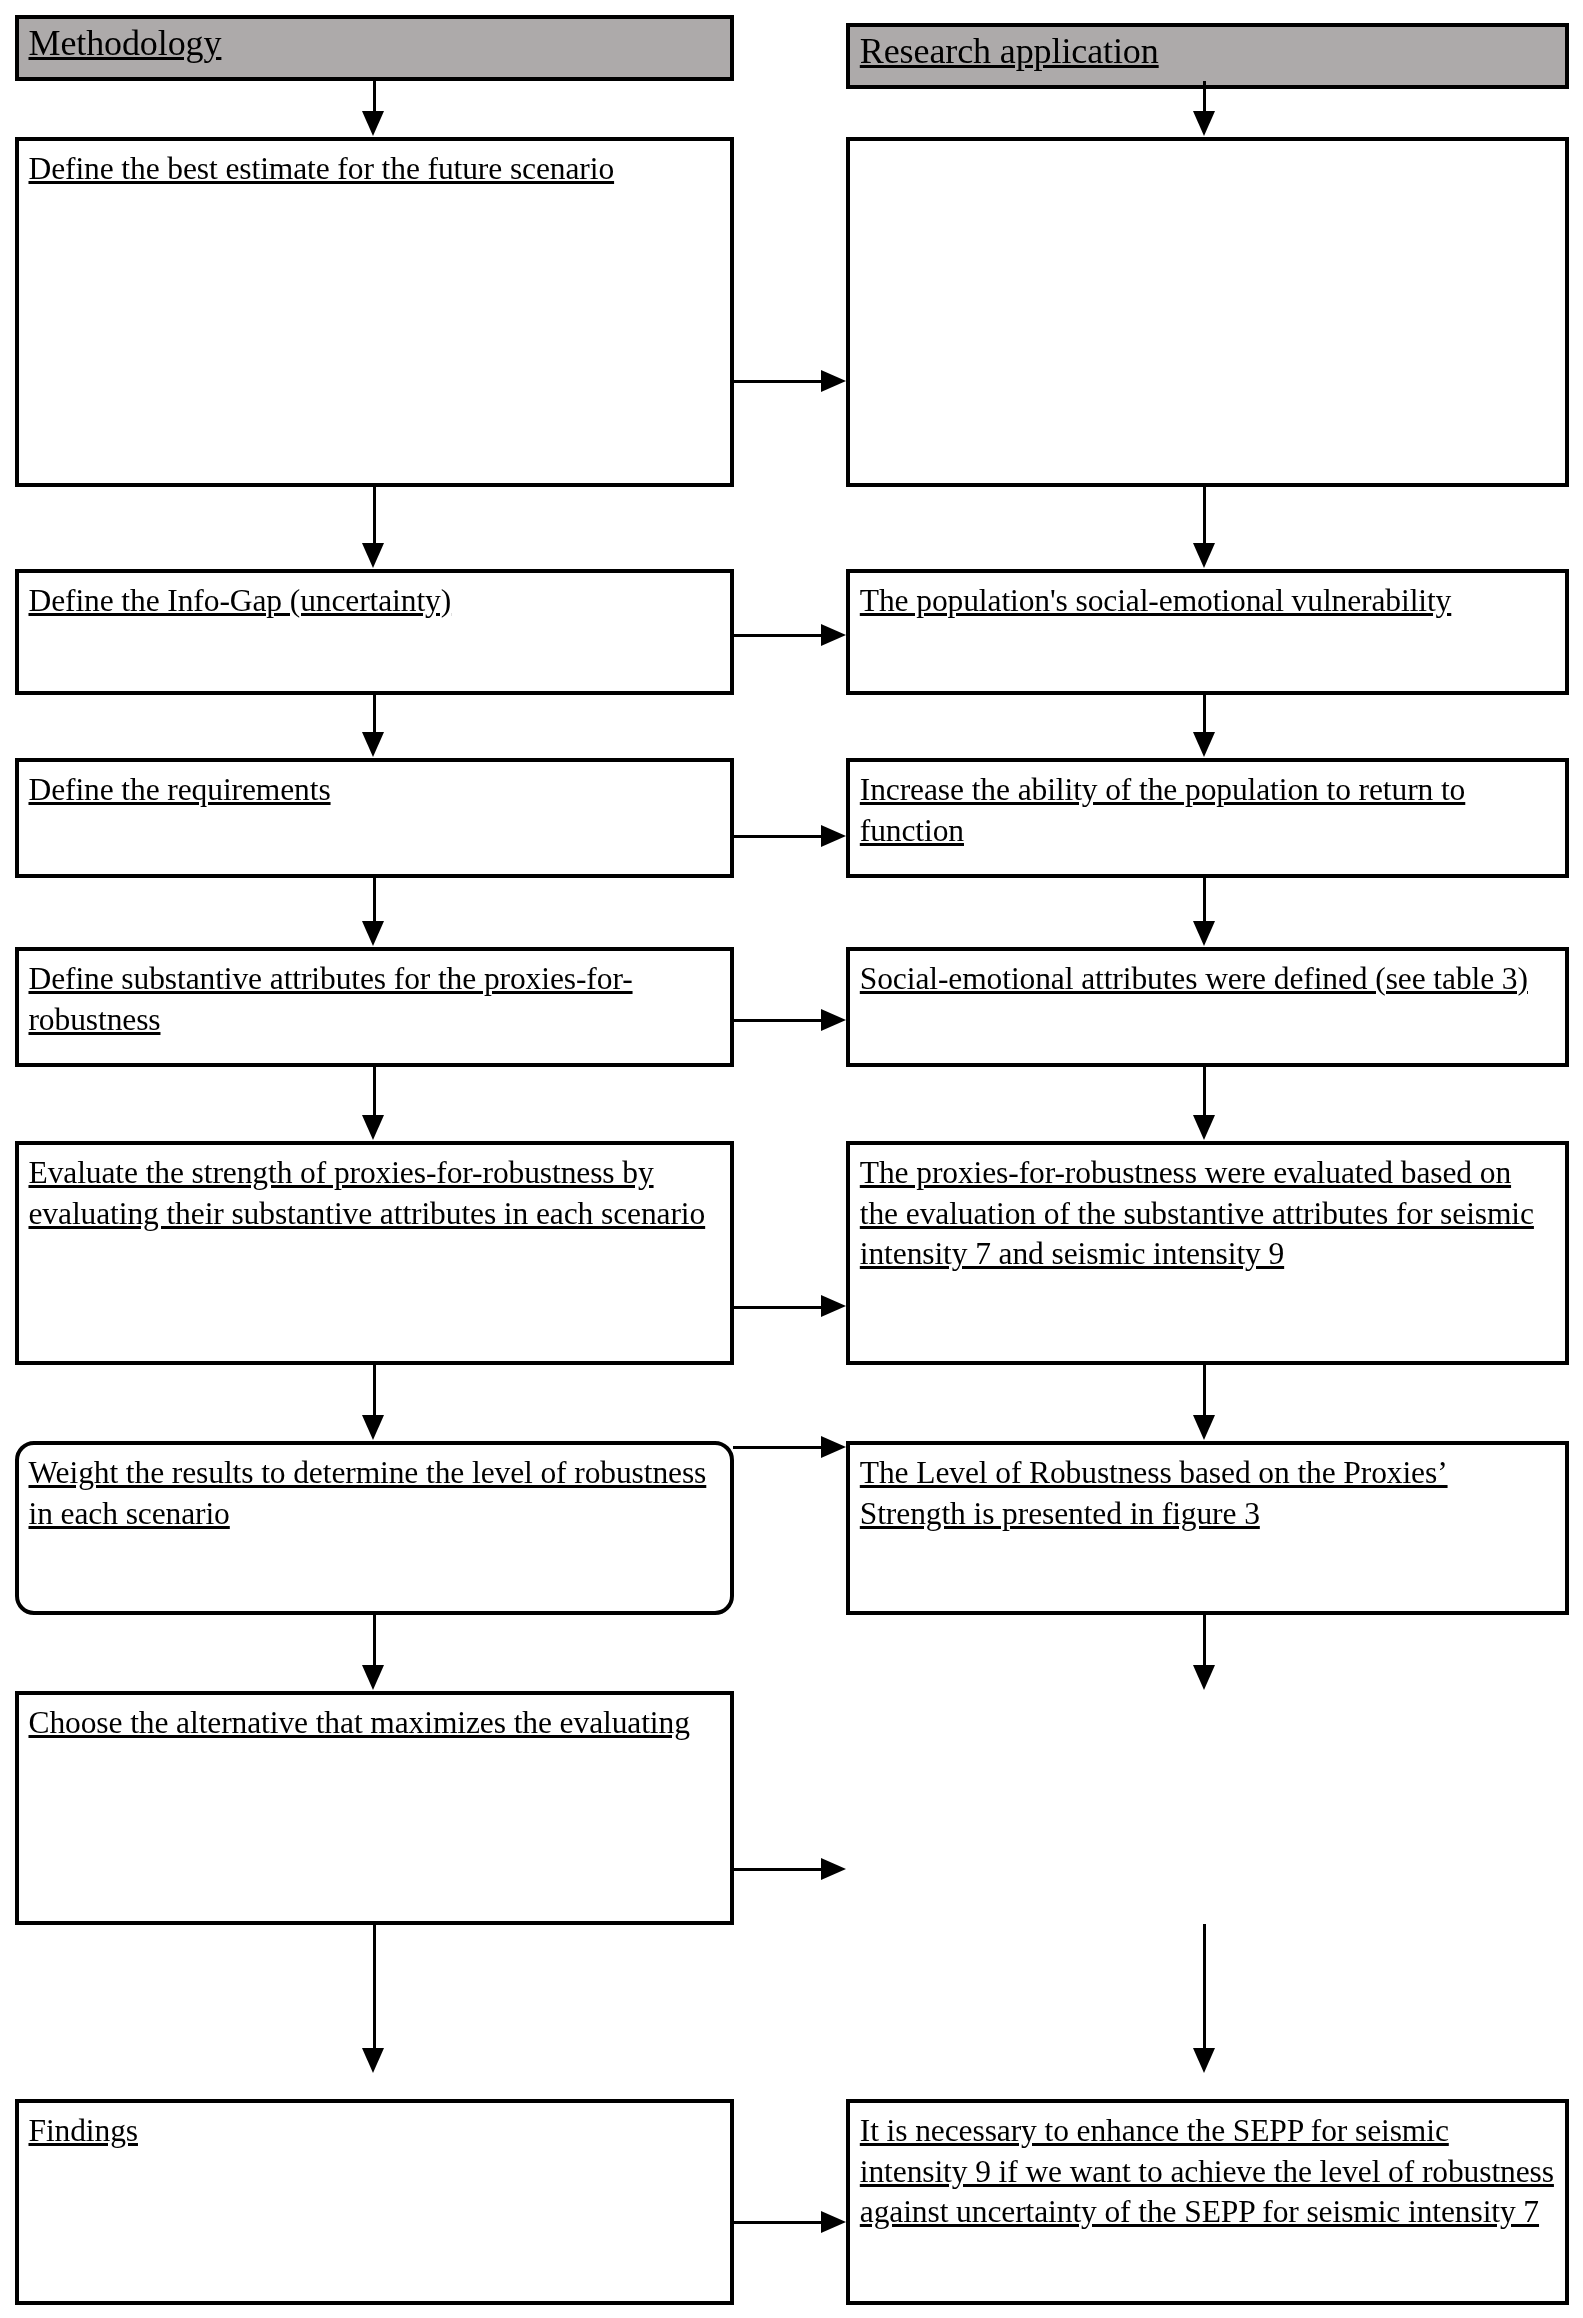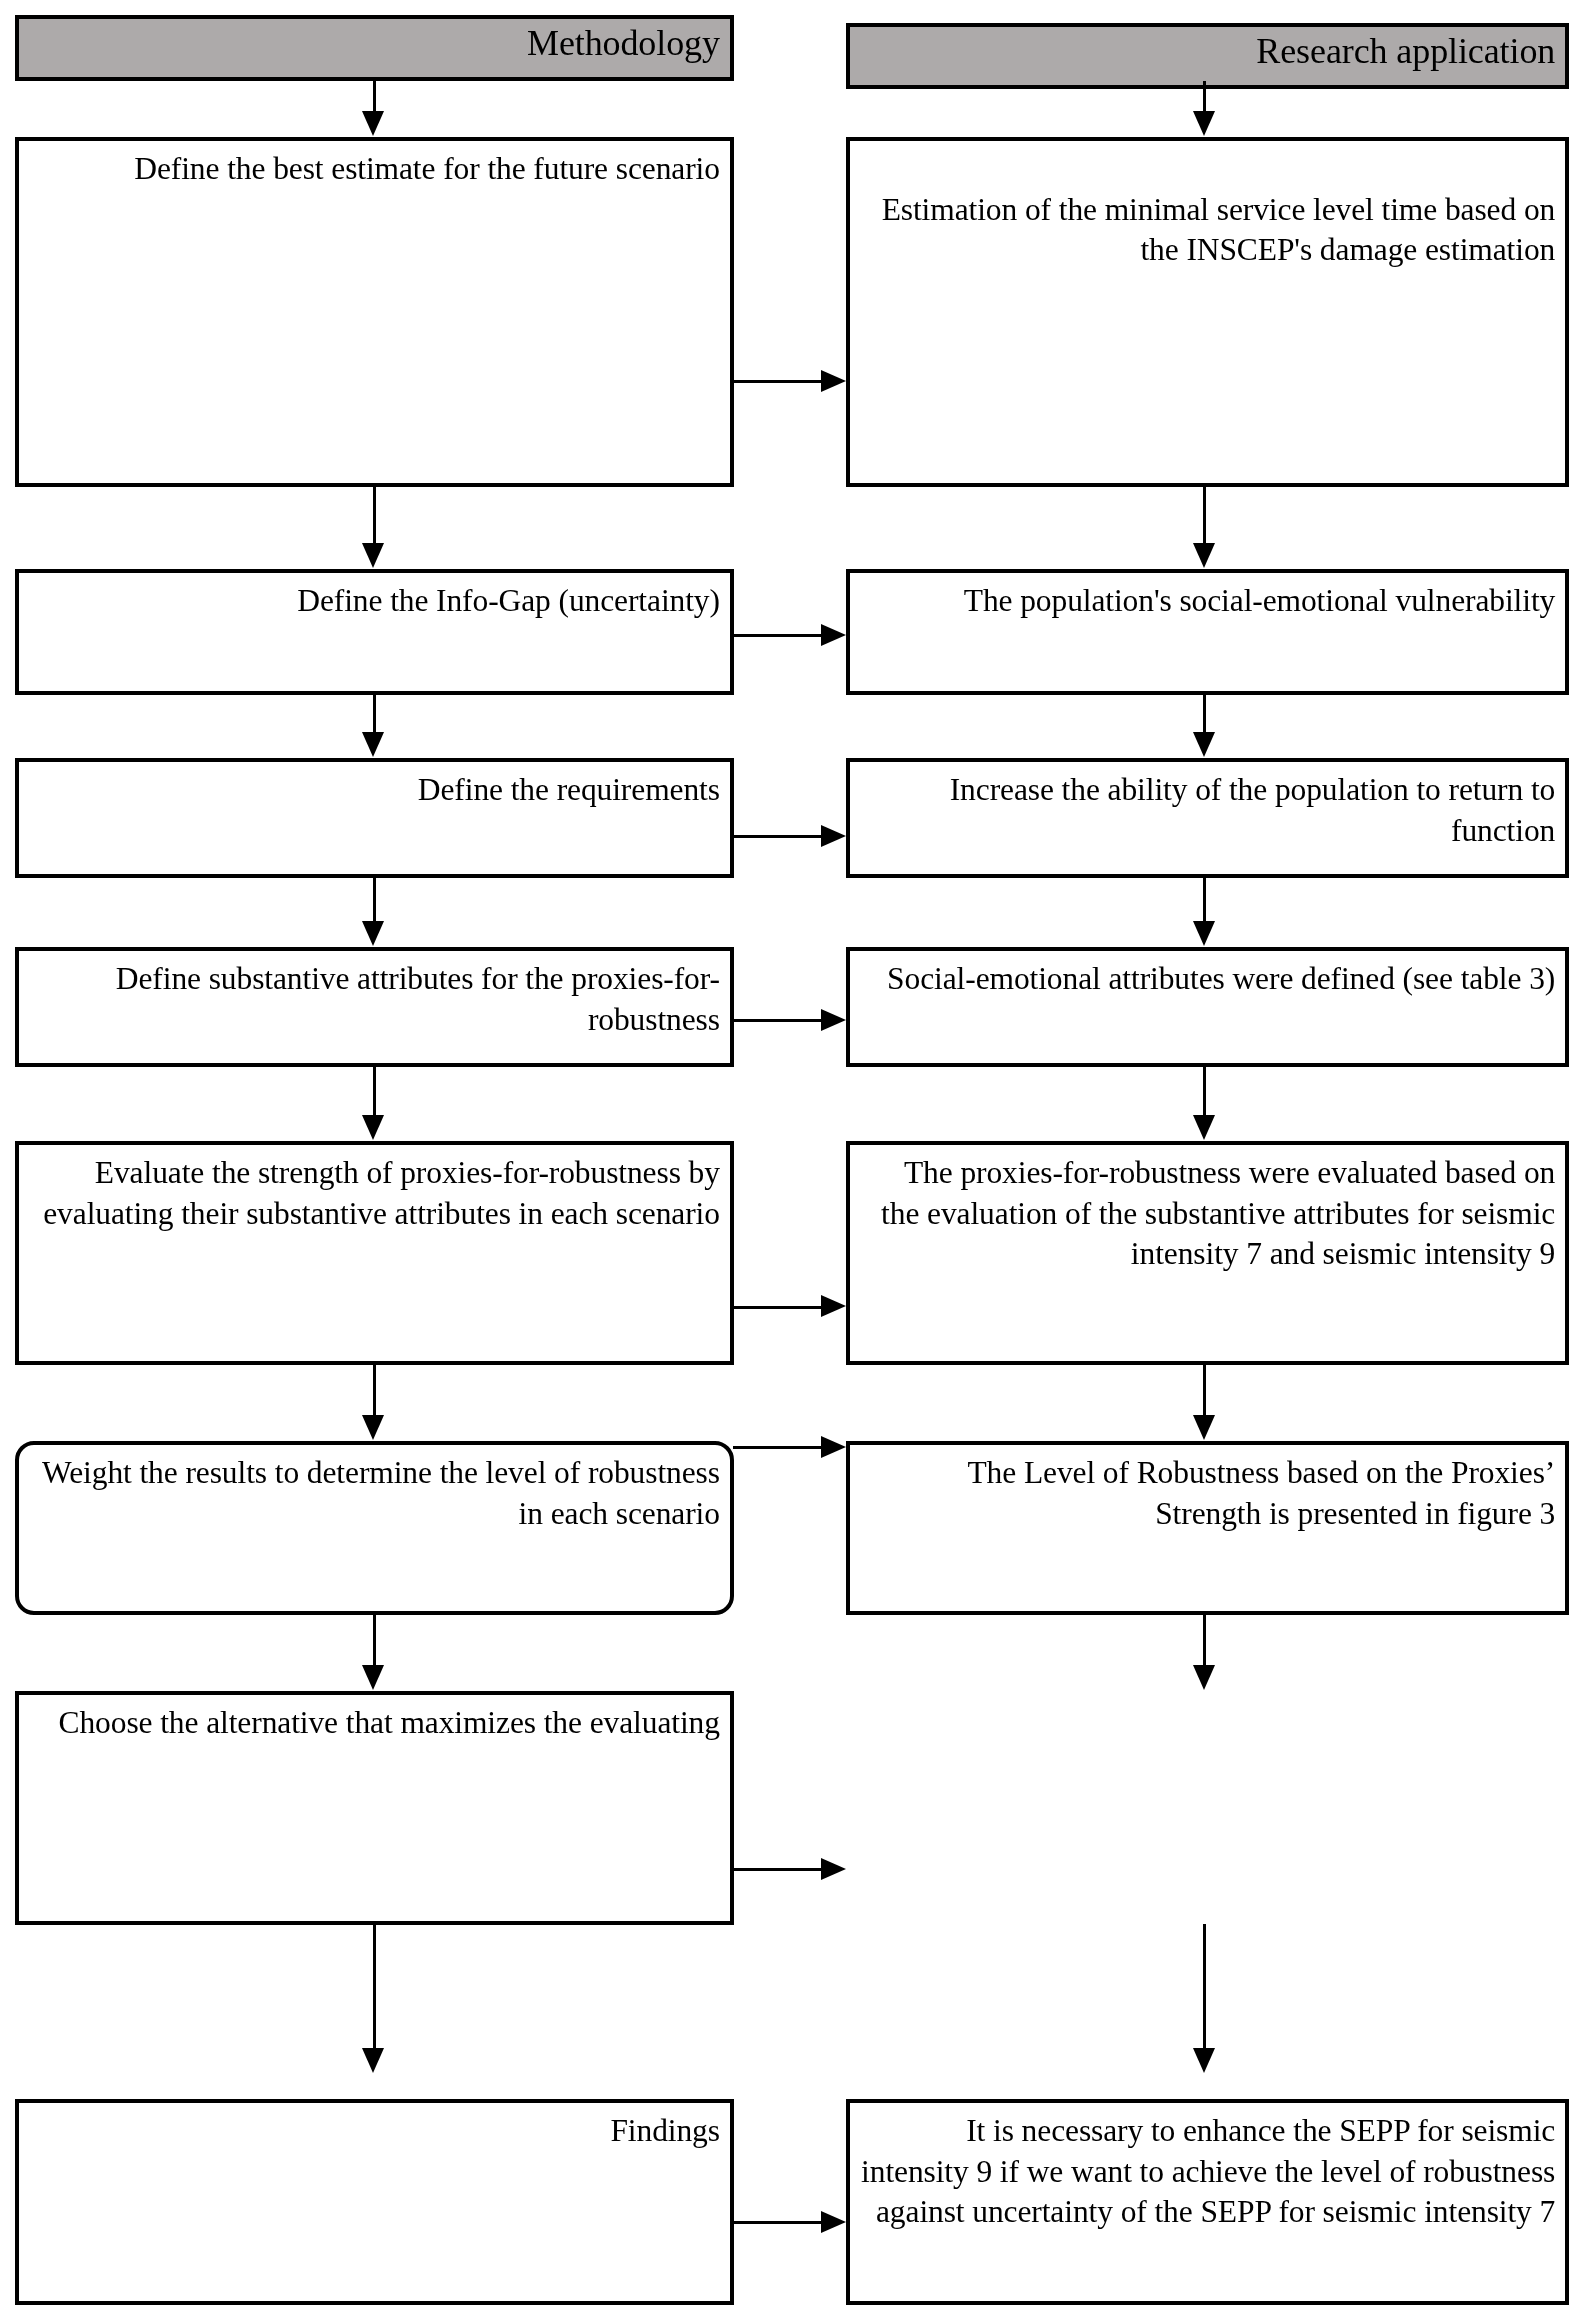--- a/index.html
+++ b/index.html
@@ -20,23 +20,24 @@
     overflow: hidden;
   }
 
   
   .node {
     position: absolute;
     box-sizing: border-box;
     border: 4.9px solid #000000;
     background: #ffffff;
     display: block;
-    text-align: right;
+    text-align: left;
     color: #000000;
     overflow: hidden;
+    text-decoration: underline;
   }
   .node .node-text {
     display: block;
     padding: 7.6px 9.8px 0 9.8px;
     font-size: 31.5px;
     line-height: 1.30;
     letter-spacing: -0.1px;
     white-space: pre-line;
   }
 
@@ -124,21 +125,21 @@
 
   <div class="node" style="left:14.7px; top:1691px; width:719px; height:234px;">
     <span class="node-text">Choose the alternative that maximizes the evaluating</span>
   </div>
 
   <div class="node" style="left:14.7px; top:2099px; width:719px; height:206px;">
     <span class="node-text">Findings</span>
   </div>
 
   <div class="node" style="left:846px; top:137px; width:723px; height:350px;">
-    <span class="node-text"><br><span>Estimation of the minimal service level time based on the INSCEP's damage estimation</span></span>
+    <span class="node-text"><br></span>
   </div>
 
   <div class="node" style="left:846px; top:569px; width:723px; height:126px;">
     <span class="node-text">The population's social-emotional vulnerability</span>
   </div>
 
   <div class="node" style="left:846px; top:758px; width:723px; height:120px;">
     <span class="node-text">Increase the ability of the population to return to function</span>
   </div>
 

